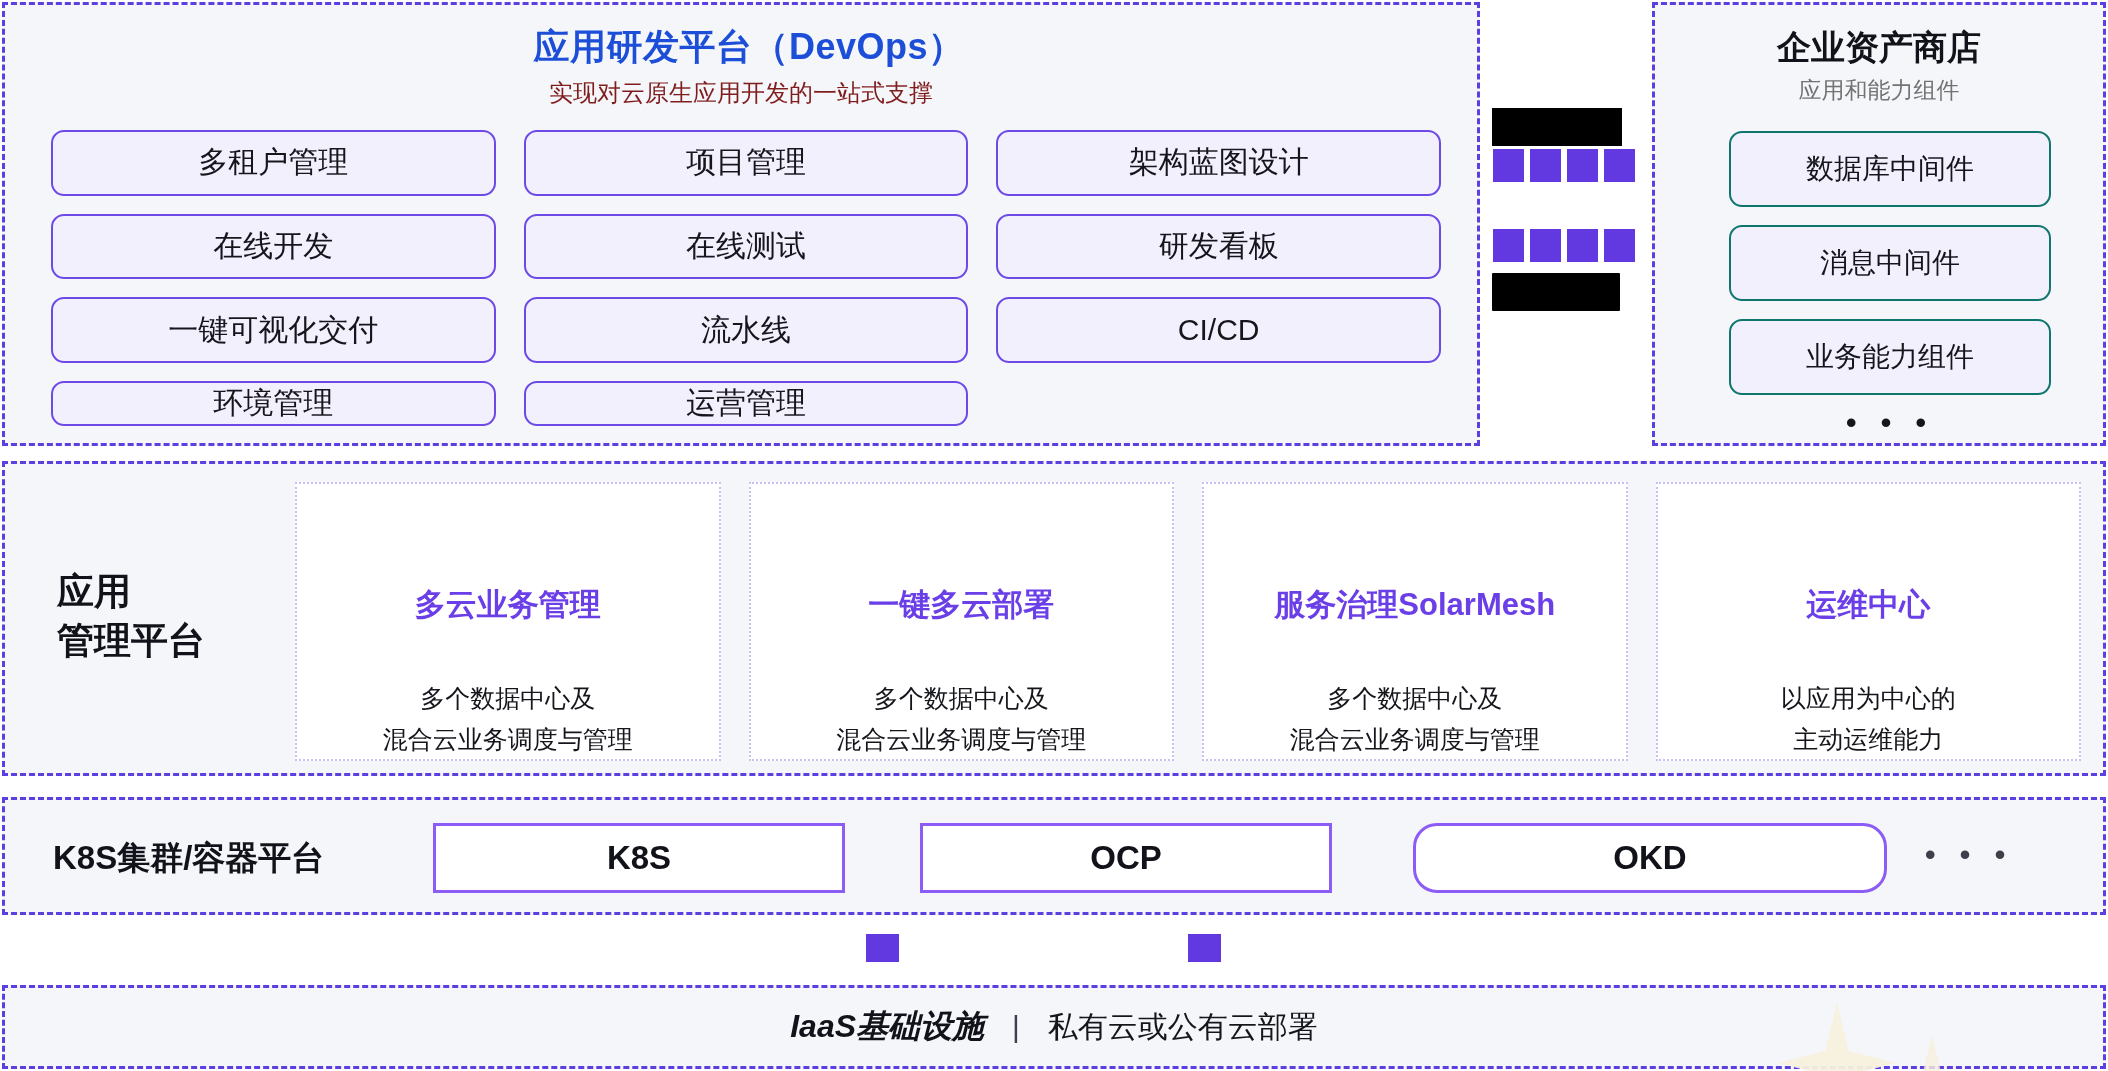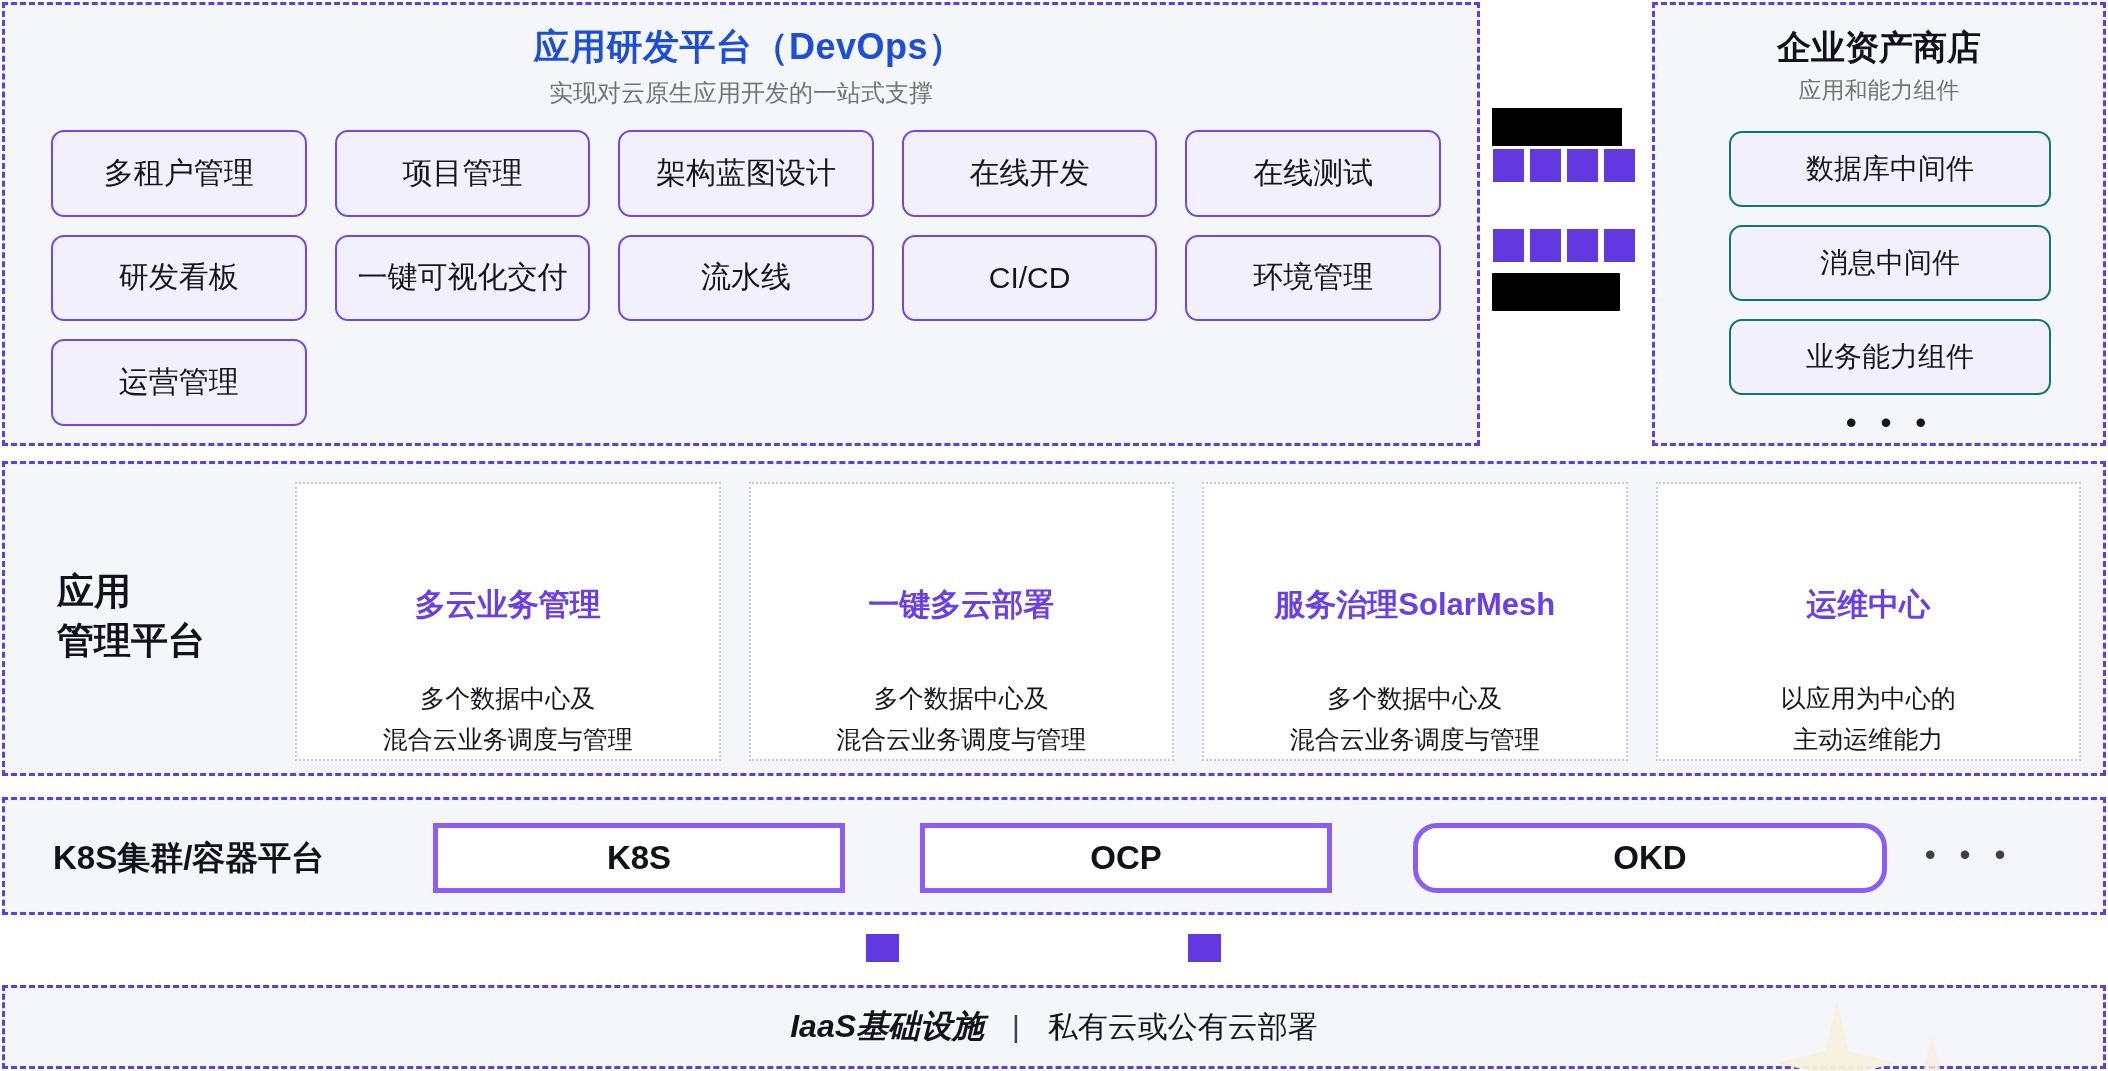--- a/index.html
+++ b/index.html
@@ -25,27 +25,27 @@
 
   
   #devops-panel{ left:2px; top:2px; width:1478px; height:444px; }
   .devops-title{
     position:absolute; left:8px; top:18px; width:100%;
     text-align:center; font-size:36px; font-weight:bold; color:#1d4ed8;
     letter-spacing:.5px;
   }
   .devops-sub{
     position:absolute; left:0; top:72px; width:100%;
-    text-align:center; font-size:24px; color:#737373;
+    text-align:center; font-size:24px; color:#7f1d1d;
   }
   .devops-grid{
     position:absolute; left:46px; top:125px;
     width:1390px; height:296px;
     display:grid;
-    grid-template-columns:repeat(5,1fr);
+    grid-template-columns:repeat(3,1fr);
     grid-template-rows:repeat(3,1fr);
     column-gap:28px; row-gap:18px;
   }
   .tile{
     background:#f3f0fe;
     border:2px solid #6d4ae6;
     border-radius:13px;
     display:flex; align-items:center; justify-content:center;
     font-size:30px; color:#15161c;
     box-sizing:border-box;
@@ -128,21 +128,21 @@
   }
 
   
   #k8s-panel{ left:2px; top:797px; width:2104px; height:118px; }
   .k8s-label{
     position:absolute; left:48px; top:36px;
     font-size:33px; font-weight:bold; color:#12131a; white-space:nowrap;
   }
   .k8s-box{
     position:absolute; top:23px; height:70px;
-    background:#ffffff; border:5px solid #8b5cf6;
+    background:#ffffff; border:3px solid #8b5cf6;
     box-sizing:border-box;
     display:flex; align-items:center; justify-content:center;
     font-size:33px; font-weight:bold; color:#12131a;
   }
   .k8s-box.b0{ left:428px; width:412px; }
   .k8s-box.b1{ left:915px; width:412px; }
   .k8s-box.b2{ left:1408px; width:474px;border-radius:24px; }
   .k8s-dots{
     position:absolute; left:1920px; top:38px;
     font-size:30px; letter-spacing:8px; font-weight:bold; color:#3d3f4a;

